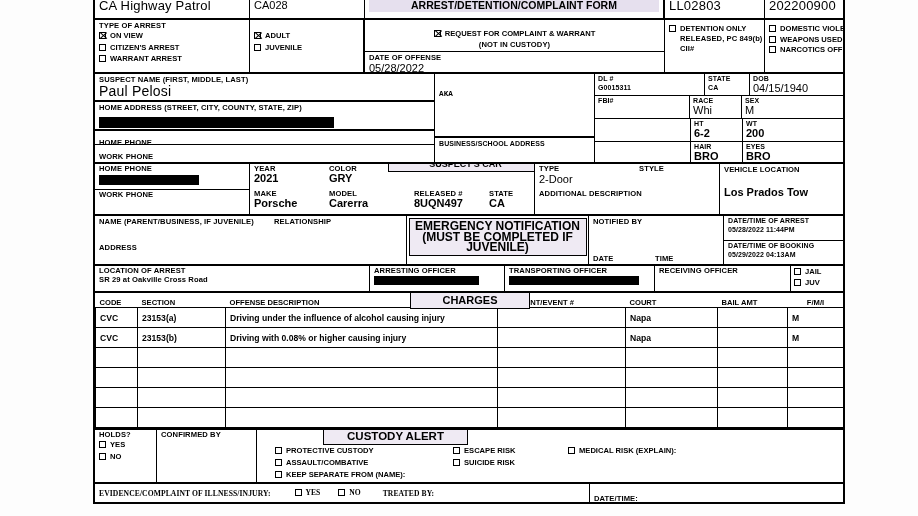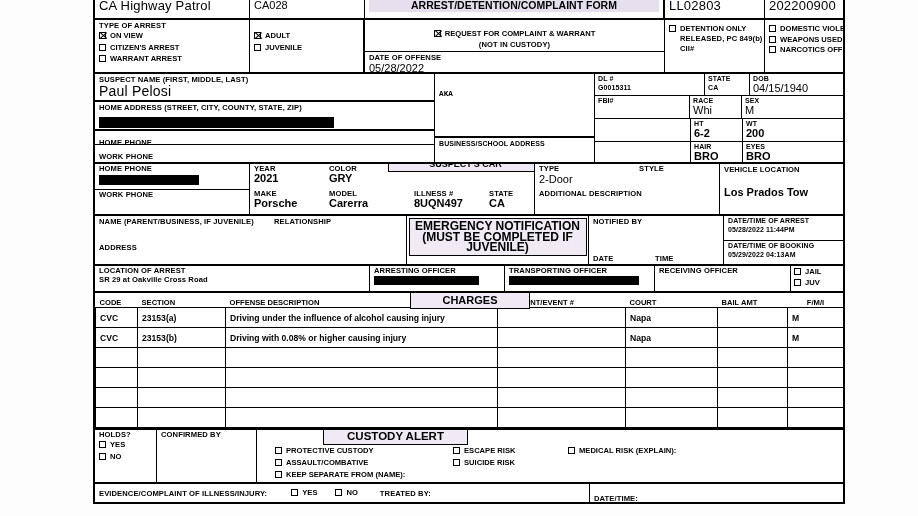--- a/index.html
+++ b/index.html
@@ -348,21 +348,21 @@
         <div class="flexfill subgrid" style="padding:0 4px;">
           <div style="width:75px;">
             <div class="lbl">MAKE</div>
             <div class="val">Porsche</div>
           </div>
           <div style="width:85px;">
             <div class="lbl">MODEL</div>
             <div class="val">Carerra</div>
           </div>
           <div style="width:75px;">
-            <div class="lbl">ILLNESS #</div>
+            <div class="lbl">RELEASED #</div>
             <div class="val">8UQN497</div>
           </div>
           <div class="flexfill">
             <div class="lbl">STATE</div>
             <div class="val">CA</div>
           </div>
         </div>
 
         <div class="boxtitle" style="position:absolute; left:138px; top:-7px; width:155px; font-size:9px; line-height:11px; z-index:5;">SUSPECT'S CAR</div>
       </div>
@@ -580,21 +580,21 @@
           <div class="flexfill">
             <div class="cbline" style="line-height:12px;">
               <span class="cb"></span><span>MEDICAL RISK (EXPLAIN):</span>
             </div>
           </div>
         </div>
       </div>
     </div>
 
     <div class="row" style="height:18px;">
-      <div class="cell" style="width:495px; padding:2px 4px; display:flex; align-items:center;">
+      <div class="cell" style="width:495px; padding:2px 4px; display:flex; align-items:center;font-family:Liberation Serif, serif;">
         <span class="lbl" style="margin-right:24px;">EVIDENCE/COMPLAINT OF ILLNESS/INJURY:</span>
         <span class="cbline" style="margin-right:18px;">
           <span class="cb"></span><span>YES</span>
         </span>
         <span class="cbline" style="margin-right:22px;">
           <span class="cb"></span><span>NO</span>
         </span>
         <span class="lbl">TREATED BY:</span>
       </div>
       <div class="cell last" style="flex:1; padding:3px 4px;">

